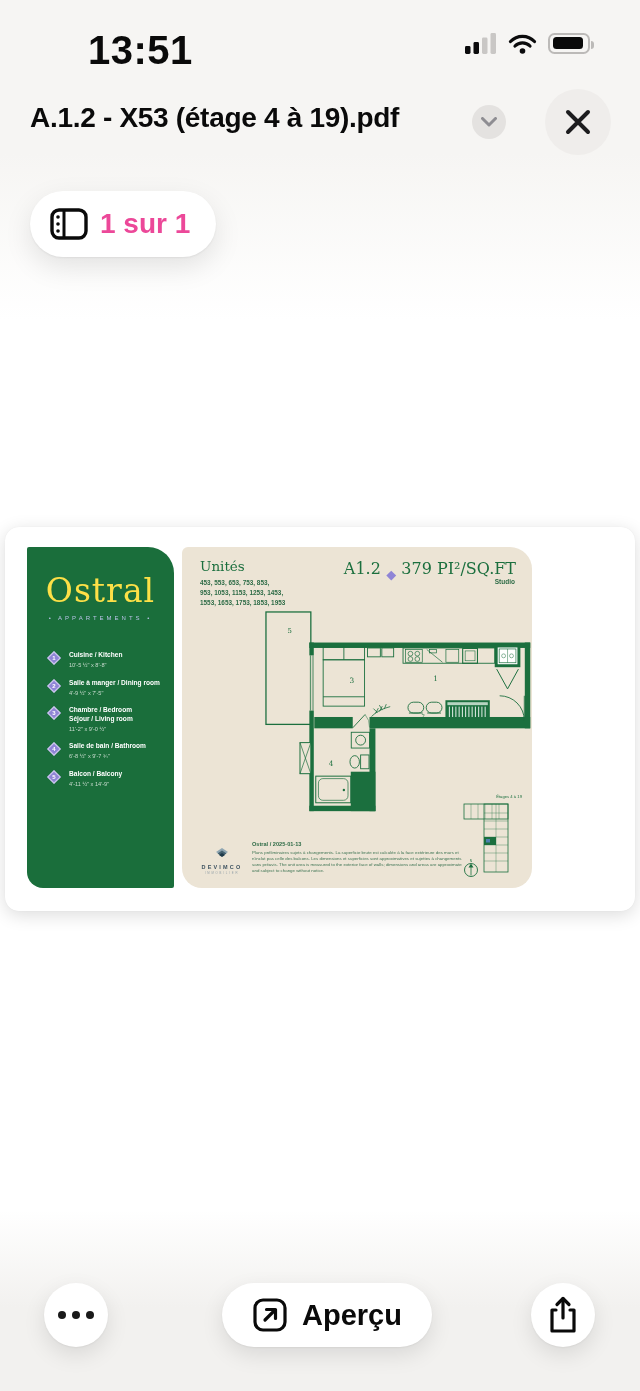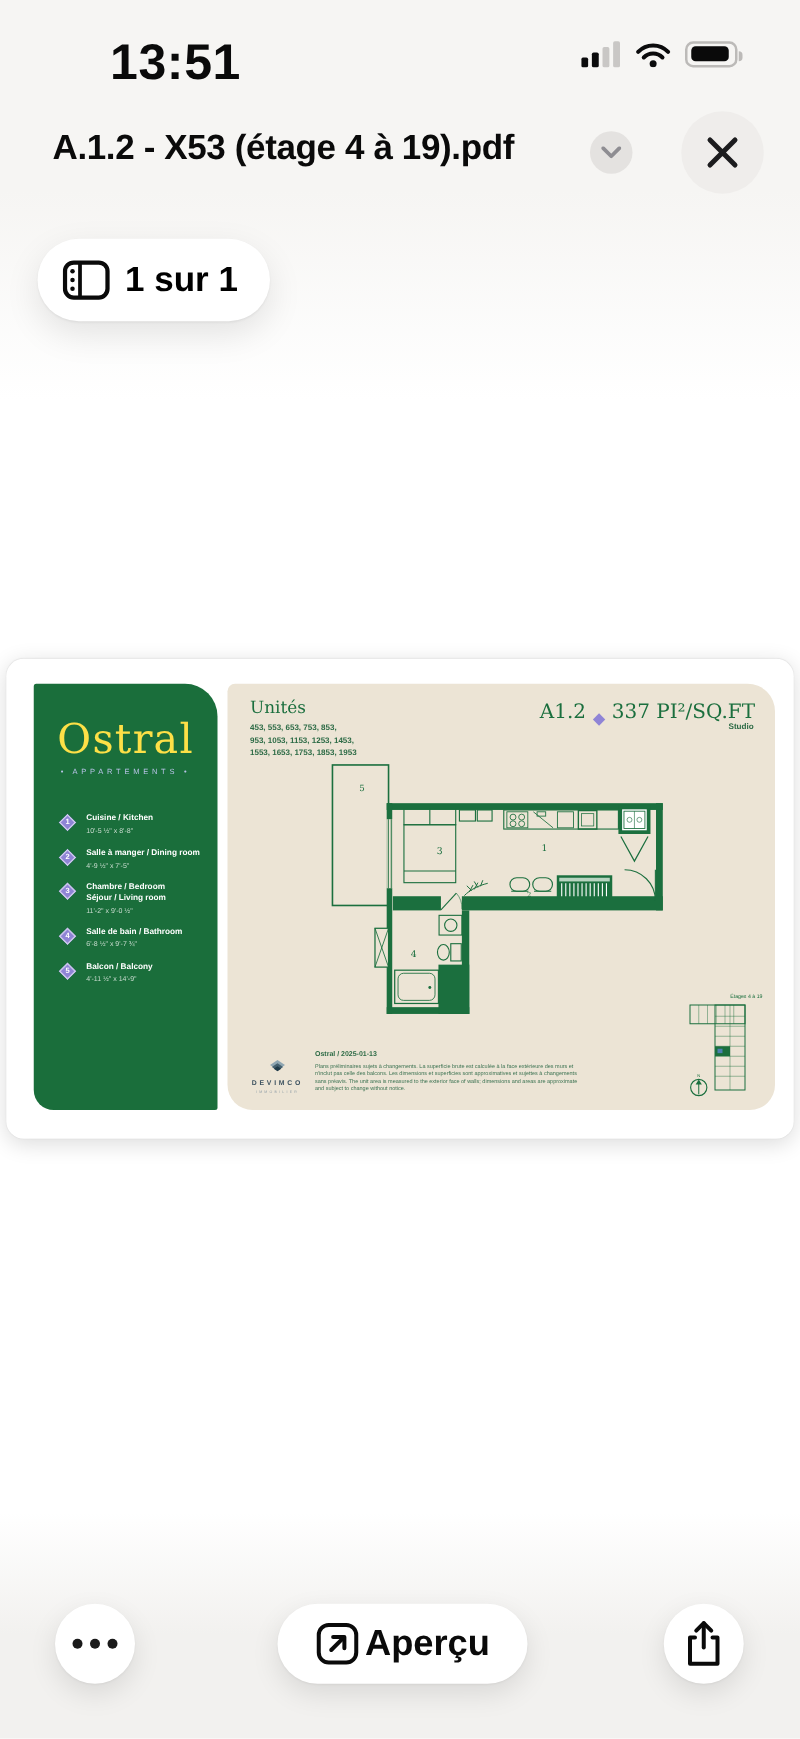--- a/index.html
+++ b/index.html
@@ -11,43 +11,43 @@
   }
   
   .status-bar { position:absolute; top:0; left:0; right:0; height:70px; }
   .status-time { position:absolute; left:88px; top:28px; font-size:40px; font-weight:bold; letter-spacing:.5px; }
   .status-icons { position:absolute; right:50px; top:32px; display:flex; align-items:center; gap:10px; }
   .battery { position:relative; width:42px; height:21px; border:2px solid #bcbab8; border-radius:6.5px; }
   .battery .fill { position:absolute; left:2.5px; top:2.5px; bottom:2.5px; width:80%; background:#0a0a0a; border-radius:3.5px; }
   .battery .nub { position:absolute; right:-6px; top:6px; width:3.5px; height:8px; background:#bcbab8; border-radius:0 3px 3px 0; }
   
   .title-row { position:absolute; top:88px; left:0; right:0; height:70px; }
-  .file-title { position:absolute; left:30px; top:14px; font-size:28px; font-weight:bold; letter-spacing:-.3px; max-width:440px; white-space:nowrap;margin-left:12px; }
+  .file-title { position:absolute; left:30px; top:14px; font-size:28px; font-weight:bold; letter-spacing:-.3px; max-width:440px; white-space:nowrap; }
   .chevron-btn { position:absolute; left:472px; top:17px; width:34px; height:34px; border:none; border-radius:50%; background:#e4e2e0; display:flex; align-items:center; justify-content:center; }
   .close-btn { position:absolute; left:545px; top:1px; width:66px; height:66px; border:none; border-radius:50%; background:#efedeb; display:flex; align-items:center; justify-content:center; }
   
   .page-pill { position:absolute; left:30px; top:191px; height:66px; padding:0 26px 0 20px; border:none; border-radius:33px;
     background:#ffffff; box-shadow:0 10px 28px rgba(0,0,0,.10), 0 1px 2px rgba(0,0,0,.06);
-    display:flex; align-items:center; gap:12px; font-size:28px; font-weight:bold; color:#000000; }
+    display:flex; align-items:center; gap:12px; font-size:28px; font-weight:bold; color:#ec4899; }
   
   .pdf-card { position:absolute; left:5px; top:527px; width:630px; height:384px; background:#ffffff; border-radius:14px;
     box-shadow:0 4px 18px rgba(0,0,0,.14), 0 0 1px rgba(0,0,0,.08); }
   .green-panel { position:absolute; left:22px; top:20px; width:147px; height:341px; background:#1a6e3b;
     border-radius:2px 26px 2px 16px; overflow:hidden; }
   .brand-name { margin-top:24px; text-align:center; font-family:"DejaVu Serif", serif; font-size:33px; color:#fde047; letter-spacing:1px; }
   .brand-tagline { margin-top:5px; text-align:center; font-size:6px; color:#b9c3e8; letter-spacing:3px; }
   .legend { margin:30px 0 0 20px; display:flex; flex-direction:column; gap:10.5px; }
   .legend-item { display:flex; gap:10px; align-items:flex-start; }
   .diamond { position:relative; flex:0 0 auto; width:10px; height:10px; margin:2px 0 0 2px; transform:rotate(45deg);
     background:#8f84d6; box-shadow:inset 0 0 0 1.2px rgba(255,255,255,.55); }
   .diamond span { position:absolute; inset:0; transform:rotate(-45deg); display:flex; align-items:center; justify-content:center;
     color:#ffffff; font-size:6px; font-weight:bold; }
   .legend-title { font-size:6.6px; font-weight:bold; color:#ffffff; line-height:1.3; }
   .legend-dims { margin-top:2.5px; font-size:5.6px; color:#c9dccf; }
-  .beige-panel { position:absolute; left:177px; top:20px; width:438px; height:341px; background:#ece4d5;
+  .beige-panel { position:absolute; left:177px; top:20px; width:350px; height:341px; background:#ece4d5;
     border-radius:6px 22px 20px 20px; overflow:hidden; }
   .unites-head { position:absolute; left:18px; top:11px; font-family:"DejaVu Serif", serif; font-size:13.5px; color:#1b6f3e; }
   .unites-lines { position:absolute; left:18px; top:31px; font-size:6.4px; font-weight:bold; color:#2d6b46; line-height:1.55; }
   .plan-head { position:absolute; right:16px; top:12px; display:flex; align-items:flex-end; gap:7px;
     font-family:"DejaVu Serif", serif; font-size:16px; color:#1b6f3e; }
   .mini-diamond { width:6.5px; height:6.5px; transform:rotate(45deg); background:#8f84d6; }
   .unit-type { position:absolute; right:17px; top:31px; font-size:6.5px; font-weight:bold; color:#2d6b46; }
   .floorplan { position:absolute; left:80px; top:63px; }
   .keyplan { position:absolute; right:8px; bottom:5px; }
   .devimco { position:absolute; left:18px; bottom:13px; width:44px; display:flex; flex-direction:column; align-items:center; }
@@ -58,21 +58,21 @@
   .disclaimer { font-size:4.4px; line-height:1.35; color:#3c7352; }
   
   .circle-btn { position:absolute; width:64px; height:64px; border:none; border-radius:50%; background:#ffffff;
     box-shadow:0 8px 22px rgba(0,0,0,.10), 0 1px 2px rgba(0,0,0,.05); display:flex; align-items:center; justify-content:center; }
   .more-btn { left:44px; top:1283px; }
   .share-btn { left:531px; top:1283px; }
   .more-dots { display:flex; gap:6px; }
   .more-dots i { width:8px; height:8px; border-radius:50%; background:#1a1a1a; }
   .preview-btn { position:absolute; left:222px; top:1283px; height:64px; padding:0 30px; border:none; border-radius:32px;
     background:#ffffff; box-shadow:0 8px 22px rgba(0,0,0,.10), 0 1px 2px rgba(0,0,0,.05);
-    display:flex; align-items:center; gap:4px; font-family:"Liberation Sans", sans-serif; font-size:29px; font-weight:bold; color:#0a0a0a; }
+    display:flex; align-items:center; gap:14px; font-family:"Liberation Sans", sans-serif; font-size:29px; font-weight:bold; color:#0a0a0a; }
 </style>
 </head>
 <body>
 
 <div class="screen">
 
   <div class="status-bar">
     <div class="status-time">13:51</div>
     <div class="status-icons">
       <svg width="32" height="22" viewBox="0 0 32 22">
@@ -176,21 +176,21 @@
     <div class="beige-panel">
       <div class="unites-head">Unités</div>
       <div class="unites-lines">
         <div>453, 553, 653, 753, 853,</div>
         <div>953, 1053, 1153, 1253, 1453,</div>
         <div>1553, 1653, 1753, 1853, 1953</div>
       </div>
       <div class="plan-head">
         <span>A1.2</span>
         <span class="mini-diamond"></span>
-        <span>337 PI²/SQ.FT</span>
+        <span>379 PI²/SQ.FT</span>
       </div>
       <div class="unit-type">Studio</div>
 
       <svg class="floorplan" width="286" height="212" viewBox="0 0 290 215">
 
         <rect x="4" y="2" width="45.5" height="114" fill="none" stroke="#1b6f3e" stroke-width="1.3"></rect>
 
         <g fill="#1b6f3e">
           <rect x="48" y="33" width="224" height="5.5"></rect>
           <rect x="266.5" y="33" width="5.5" height="87"></rect>

